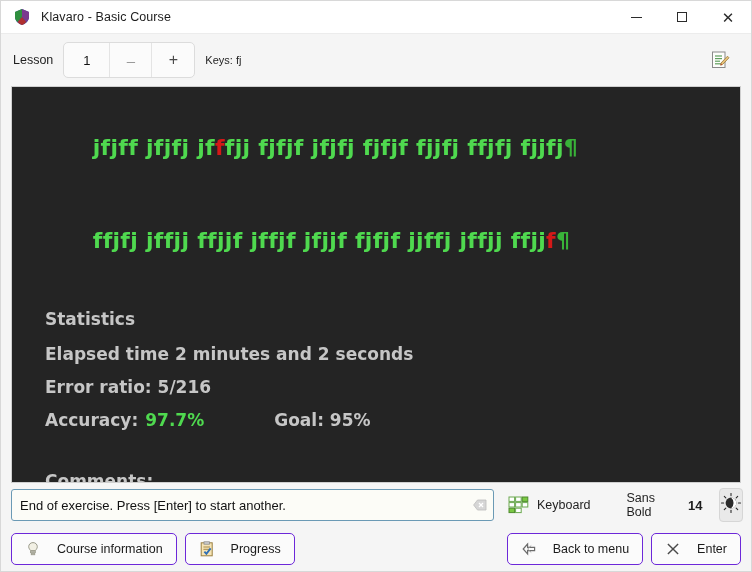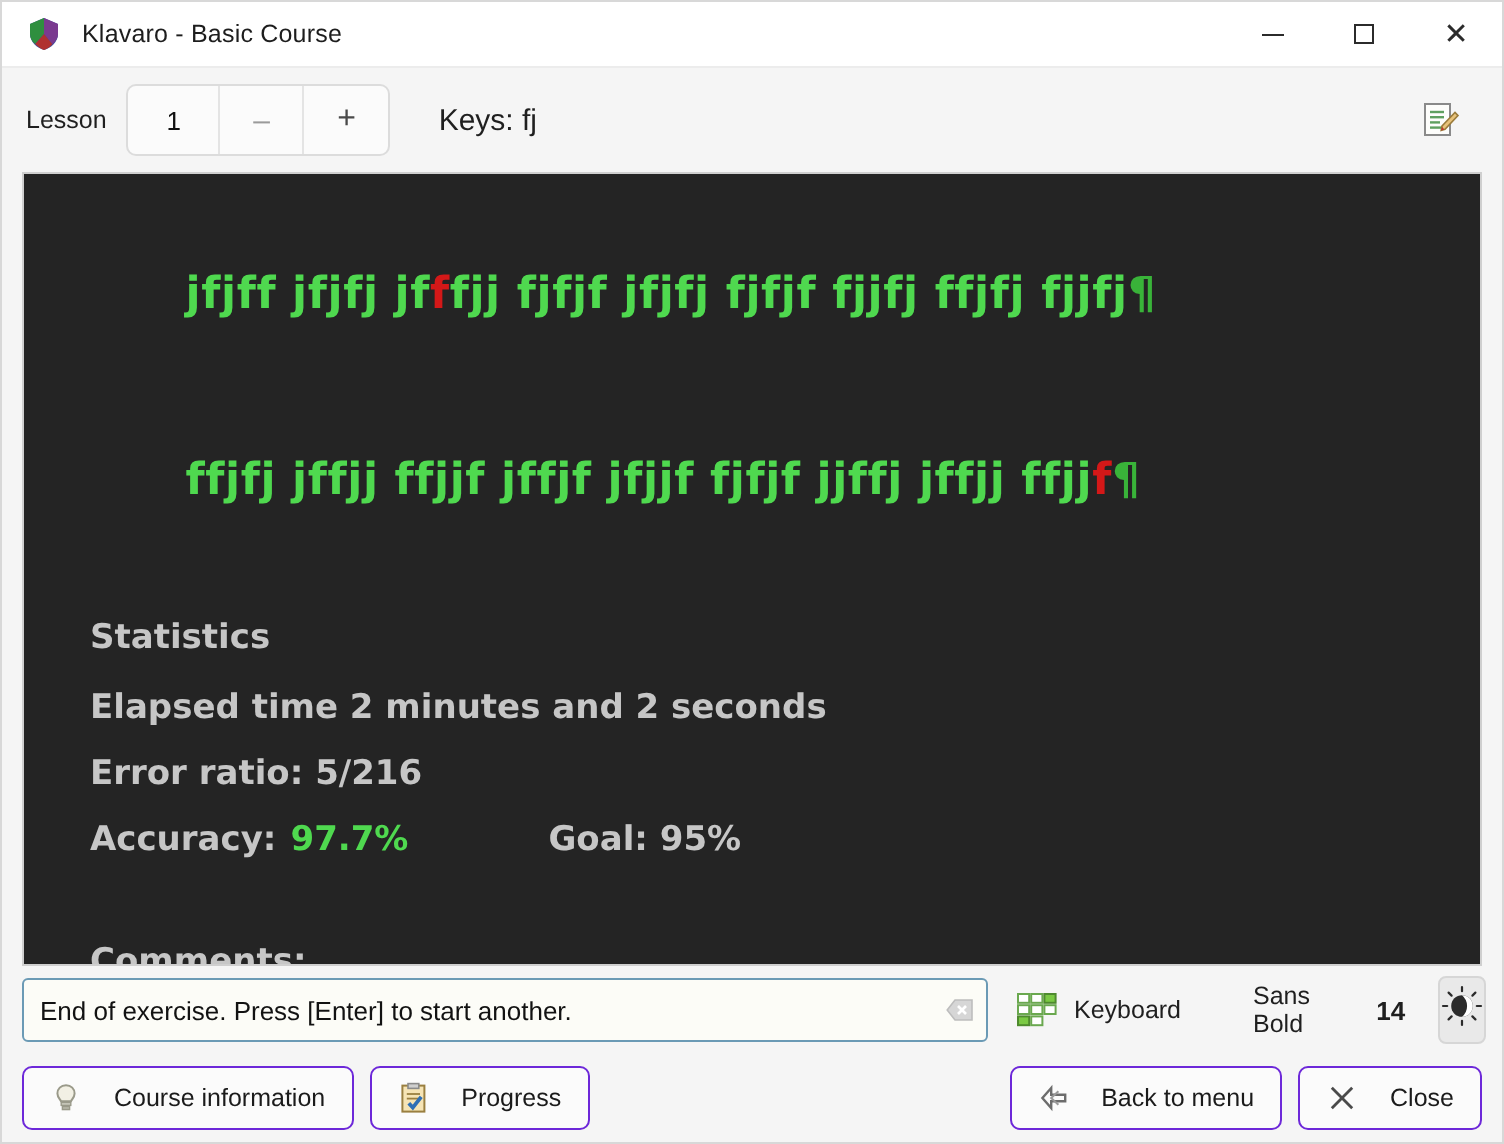--- a/index.html
+++ b/index.html
@@ -99,23 +99,23 @@
     display: flex;
     align-items: center;
     justify-content: center;
     font-size: 16px;
     color: #4a4a4a;
     border-right: 1px solid #e4e4e4;
   }
   .spin-btn:last-child { border-right: none; }
   .spin-btn.minus { color: #9a9a9a; font-size: 15px; }
   .keys-label {
-    font-size: 15px;
+    font-size: 11px;
     color: #1f1f1f;
-    margin-left: 24px;
+    margin-left: 10px;
   }
   .toolbar-spacer { flex: 1 1 auto; }
   .edit-icon-btn {
     width: 26px; height: 26px;
     margin-right: 6px;
     display: flex; align-items: center; justify-content: center;
     position: relative;
   }
 
   
@@ -407,17 +407,17 @@
       </span>
       <span>Back to menu</span>
     </div>
 
     <div class="btn">
       <span class="btn-icon">
         <svg width="16" height="16" viewBox="0 0 16 16">
           <path d="M3.4 2.4 L8 7 L12.6 2.4 L13.6 3.4 L9 8 L13.6 12.6 L12.6 13.6 L8 9 L3.4 13.6 L2.4 12.6 L7 8 L2.4 3.4 Z" fill="#4a4a4a"></path>
         </svg>
       </span>
-      <span>Close</span>
+      <span>Enter</span>
     </div>
   </div>
 
 </div>
 
 </body></html>

